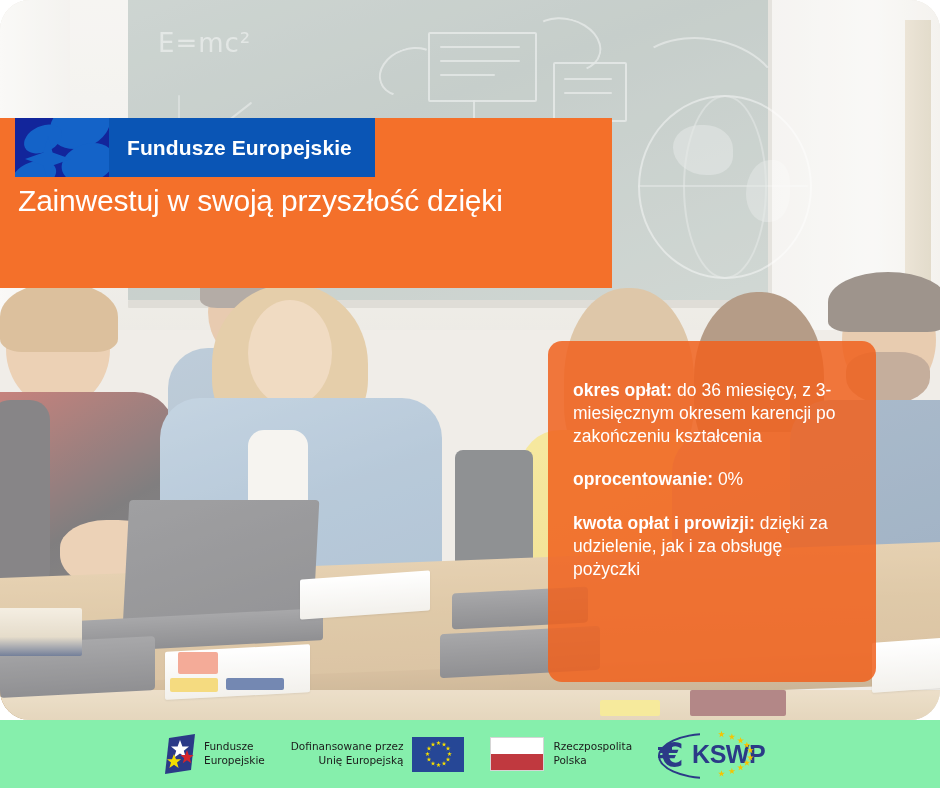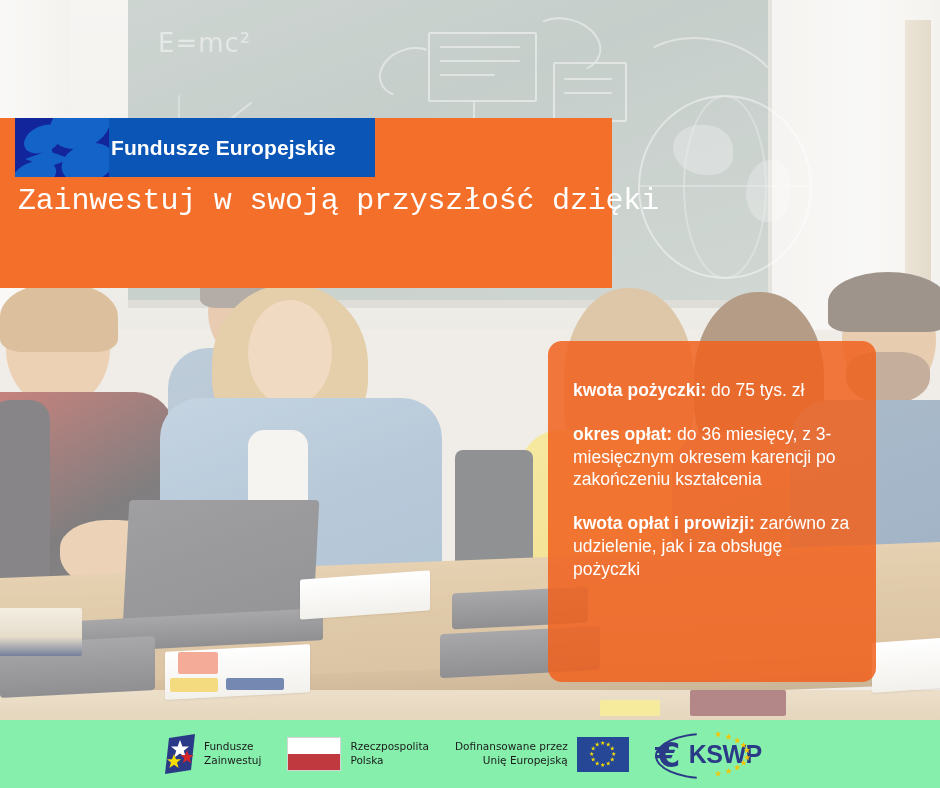--- a/index.html
+++ b/index.html
@@ -20,20 +20,21 @@
   }
 
   
   .photo {
     position: absolute;
     left: 0; top: 0;
     width: 940px;
     height: 720px;
     overflow: hidden;
     background: #e8e4dd;
+    border-radius: 30px;
   }
   .photo-wash {
     position: absolute;
     inset: 0;
     background: rgba(255,255,255,0.34);
     z-index: 40;
     pointer-events: none;
   }
 
   
@@ -157,21 +158,21 @@
     position: relative;
     width: 94px;
     background: #12259b;
     overflow: hidden;
   }
   .fe-logo-panel {
     flex: 1;
     background: #0a55b5;
     display: flex;
     align-items: center;
-    padding-left: 2px;
+    padding-left: 18px;
   }
   .fe-logo-panel-text {
     color: #ffffff;
     font-size: 21px;
     font-weight: bold;
     letter-spacing: .1px;
     white-space: nowrap;
   }
   .fe-blob {
     position: absolute;
@@ -186,21 +187,20 @@
   }
 
   .header-sub {
     position: absolute;
     left: 18px; top: 66px;
     color: #ffffff;
     font-size: 30px;
     font-weight: normal;
     letter-spacing: -0.2px;
     white-space: nowrap;
-    font-family: Liberation Mono, monospace;
   }
   .header-title {
     position: absolute;
     left: 18px; top: 104px;
     color: #ffffff;
     font-size: 41px;
     font-weight: bold;
     letter-spacing: -0.4px;
     white-space: nowrap;
   }
@@ -447,58 +447,47 @@
       <div class="fe-logo-panel">
         <span class="fe-logo-panel-text">Fundusze Europejskie</span>
       </div>
     </div>
 
     <div class="header-sub">Zainwestuj w swoją przyszłość dzięki</div>
   </div>
 
   <div class="info-panel">
 
-    <div class="info-item">
-      <span class="info-label">kwota pożyczki:</span><span class="info-value"> do 75 tys. zł</span>
-    </div>
 
     <div class="info-item">
       <span class="info-label">okres opłat:</span><span class="info-value"> do 36 miesięcy, z 3-miesięcznym okresem karencji po zakończeniu kształcenia</span>
     </div>
 
-
     <div class="info-item">
-      <span class="info-label">kwota opłat i prowizji:</span><span class="info-value"> zarówno za udzielenie, jak i za obsługę pożyczki</span>
+      <span class="info-label">oprocentowanie:</span><span class="info-value"> 0%</span>
+    </div>
+
+    <div class="info-item">
+      <span class="info-label">kwota opłat i prowizji:</span><span class="info-value"> dzięki za udzielenie, jak i za obsługę pożyczki</span>
     </div>
   </div>
 
   <div class="footer">
     <div class="footer-inner">
 
       <div class="logo-group">
         <svg class="fe-foot-mark" viewBox="0 0 30 40">
           <polygon points="4,4 30,0 26,36 0,40" fill="#2b3a87"></polygon>
           <polygon points="15,6 17.4,12.6 24,12.6 18.8,16.8 20.8,23.6 15,19.6 9.2,23.6 11.2,16.8 6,12.6 12.6,12.6" fill="#ffffff"></polygon>
           <polygon points="9,20 11,25.2 16,25.2 12,28.6 13.6,34 9,30.8 4.4,34 6,28.6 2,25.2 7,25.2" fill="#f5dd00"></polygon>
           <polygon points="22,16 23.8,21 28.6,21 24.8,24.2 26.2,29.2 22,26.2 17.8,29.2 19.2,24.2 15.4,21 20.2,21" fill="#d5252b"></polygon>
         </svg>
         <div class="logo-caption">
           <div>Fundusze</div>
-          <div>Zainwestuj</div>
-        </div>
-      </div>
-
-      <div class="logo-group">
-        <div class="pl-flag">
-          <div class="pl-white"></div>
-          <div class="pl-red"></div>
-        </div>
-        <div class="logo-caption">
-          <div>Rzeczpospolita</div>
-          <div>Polska</div>
+          <div>Europejskie</div>
         </div>
       </div>
 
       <div class="logo-group">
         <div class="logo-caption right">
           <div>Dofinansowane przez</div>
           <div>Unię Europejską</div>
         </div>
         <div class="eu-flag" id="eu-flag">
             <div class="eu-star" style="left: 23.5px; top: 4px;"></div>
@@ -507,20 +496,31 @@
             <div class="eu-star" style="left: 34.5px; top: 15px;"></div>
             <div class="eu-star" style="left: 33.0263px; top: 20.5px;"></div>
             <div class="eu-star" style="left: 29px; top: 24.5263px;"></div>
             <div class="eu-star" style="left: 23.5px; top: 26px;"></div>
             <div class="eu-star" style="left: 18px; top: 24.5263px;"></div>
             <div class="eu-star" style="left: 13.9737px; top: 20.5px;"></div>
             <div class="eu-star" style="left: 12.5px; top: 15px;"></div>
             <div class="eu-star" style="left: 13.9737px; top: 9.5px;"></div>
             <div class="eu-star" style="left: 18px; top: 5.47372px;"></div>
           </div>
+      </div>
+
+      <div class="logo-group">
+        <div class="pl-flag">
+          <div class="pl-white"></div>
+          <div class="pl-red"></div>
+        </div>
+        <div class="logo-caption">
+          <div>Rzeczpospolita</div>
+          <div>Polska</div>
+        </div>
       </div>
 
       <div class="kswp">
         <div class="kswp-arc"></div>
         <div class="kswp-bars">
           <div class="kswp-bar" style="top:3px;"></div>
           <div class="kswp-bar" style="top:11px;"></div>
         </div>
         <div class="kswp-euro">€</div>
         <div class="kswp-text">KSWP</div>

